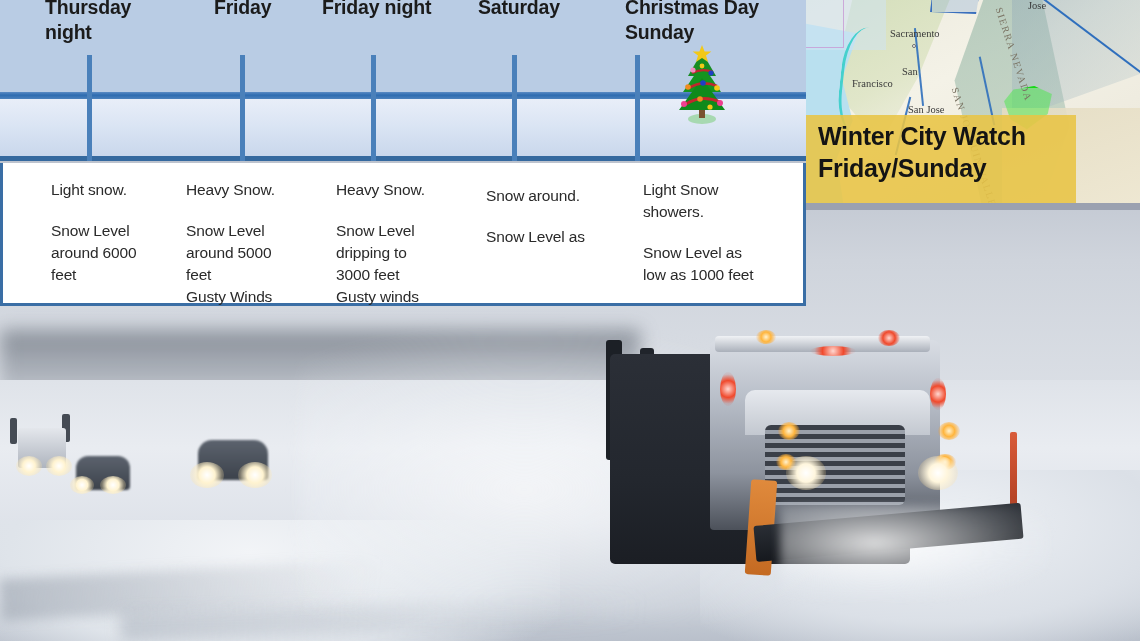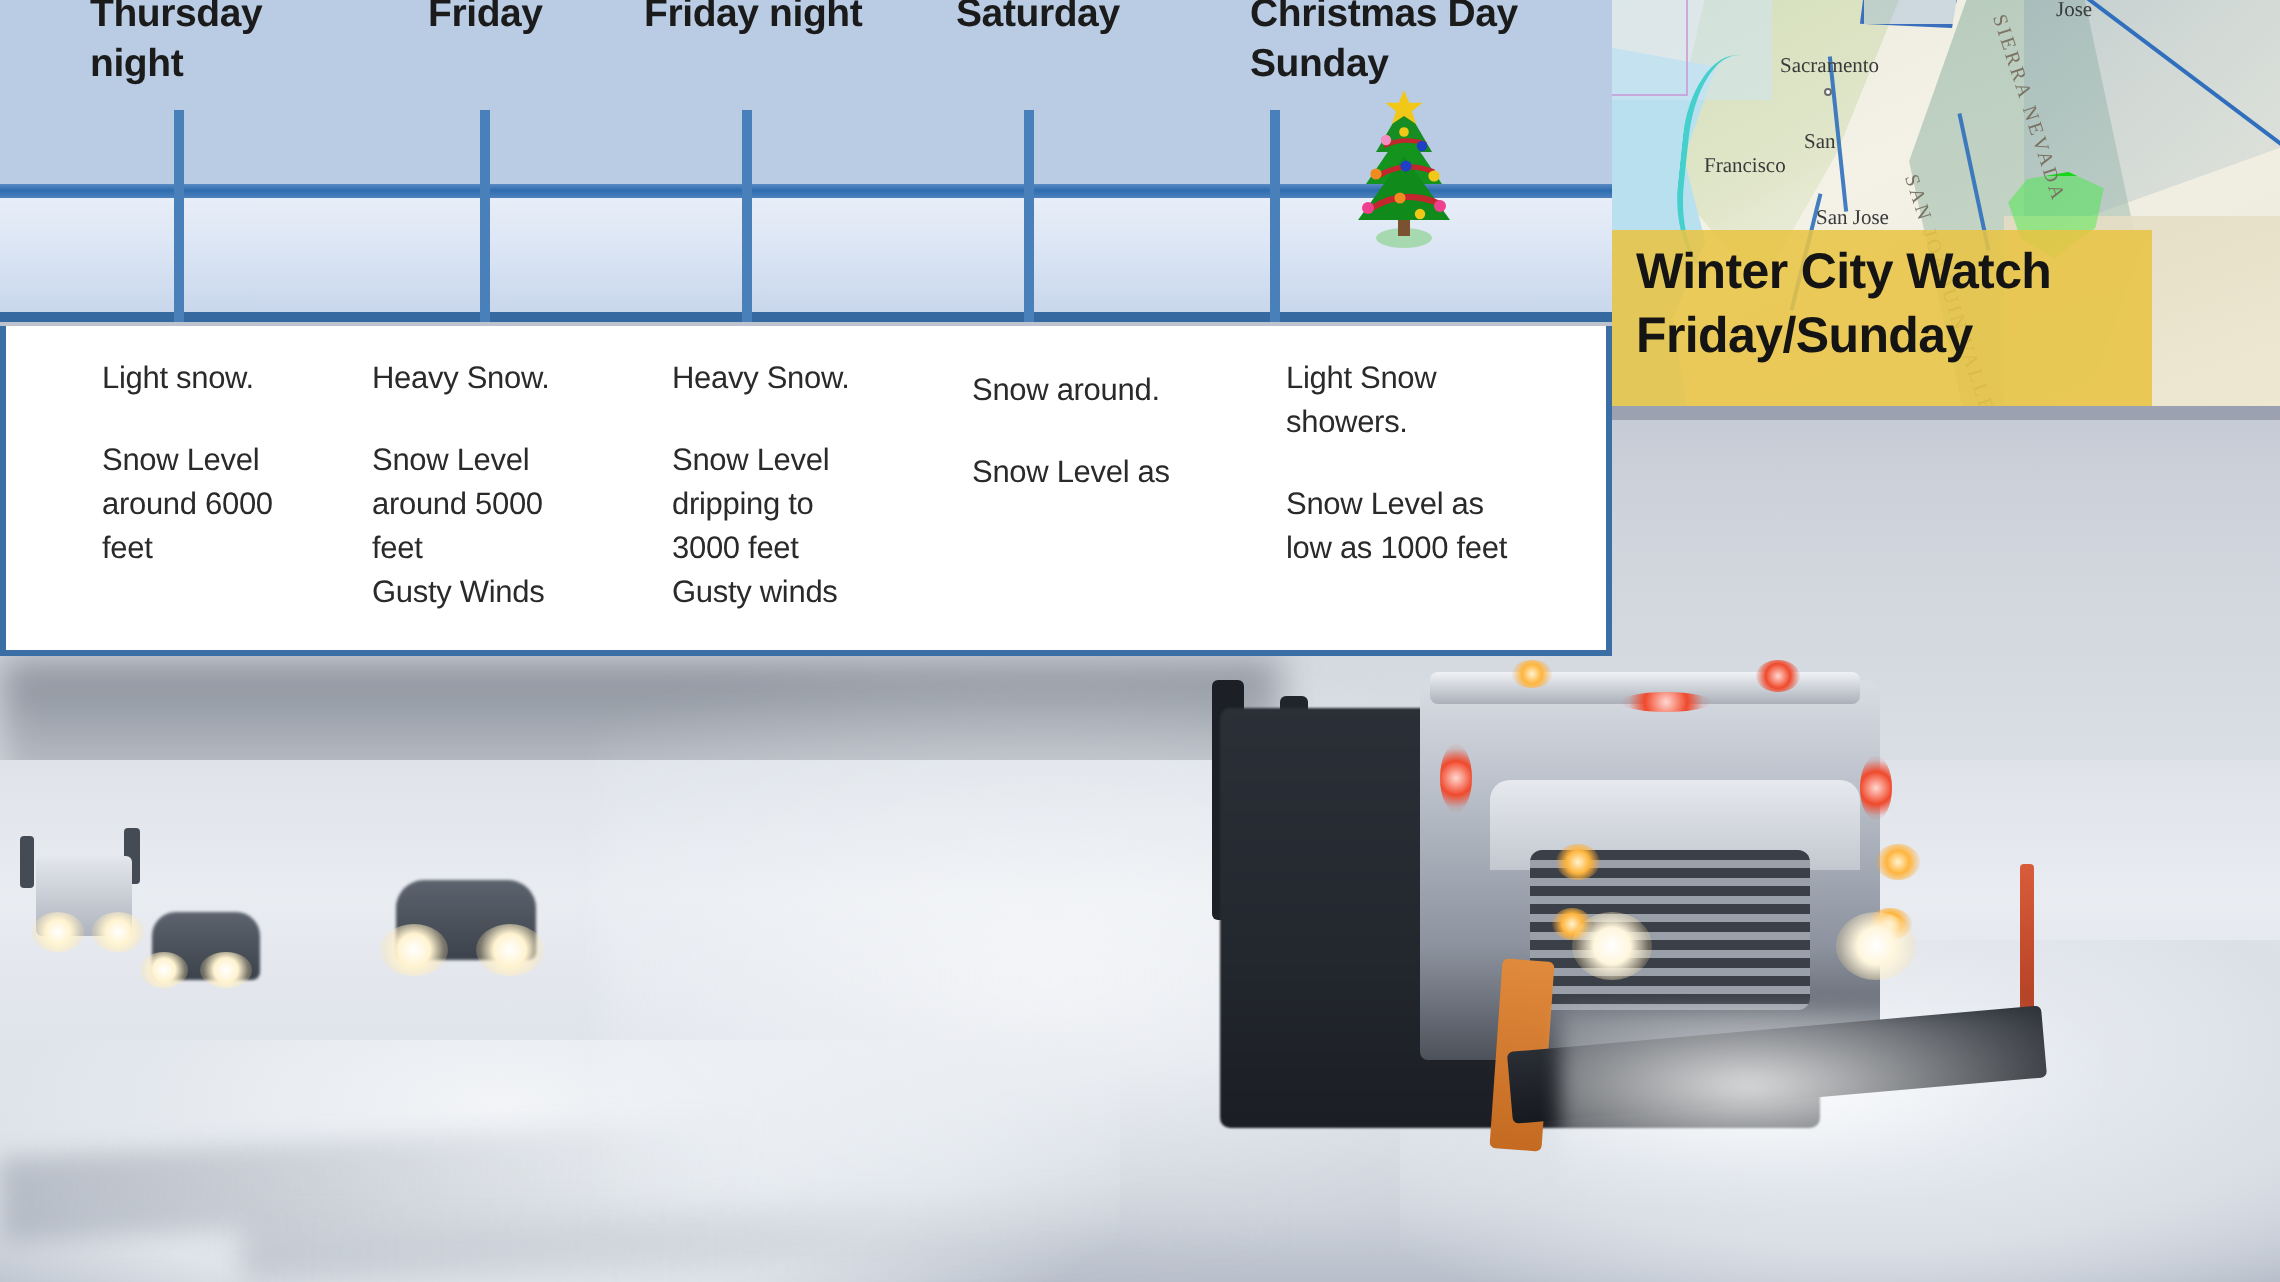--- a/index.html
+++ b/index.html
@@ -134,21 +134,21 @@
     position: absolute; top: -5px;
     font-size: 19.5px; font-weight: 700; color: #1b1b1b; line-height: 1.28;
     letter-spacing: -.2px; white-space: pre-line; text-align: left;
   }
   .tl-tree {
     position: absolute; left: 676px; top: 42px; width: 52px; height: 84px;
   }
 
   
   .tl-panel {
-    position: absolute; left: 0px; top: 163px; width: 806px; height: 165px;
+    position: absolute; left: 0px; top: 163px; width: 806px; height: 143px;
     background: #ffffff; border: 3px solid #3a6ea5; border-top: none;
   }
   .tl-col { position: absolute; top: 16px; }
   .tl-col p {
     font-size: 15.5px; color: #2a2a2a; line-height: 1.42; letter-spacing: -.15px;
     font-family: "Liberation Sans", sans-serif;
   }
   .tl-col .lede { margin-bottom: 19px; }
 
   

